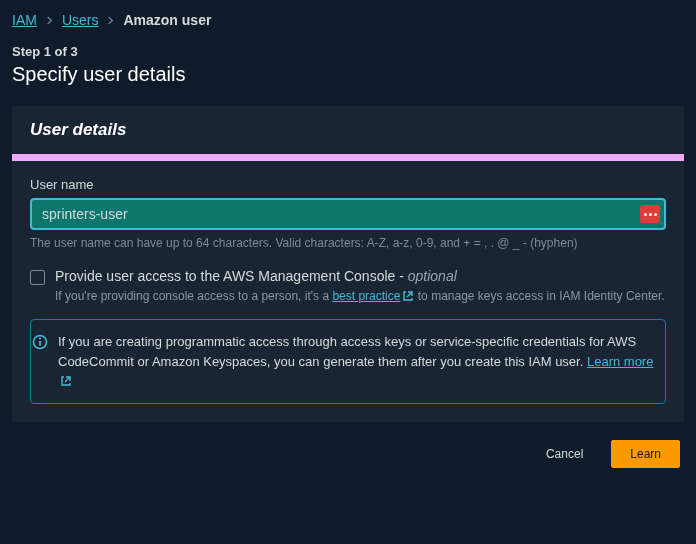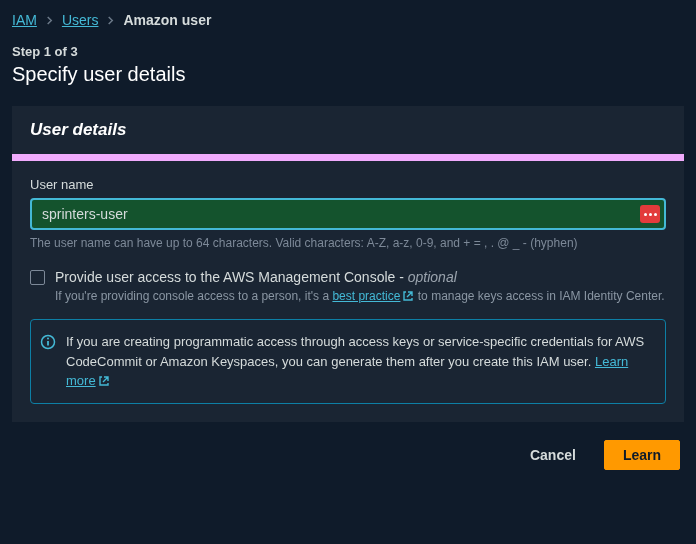--- a/index.html
+++ b/index.html
@@ -54,21 +54,21 @@
     }
     .panel-body { padding: 16px 18px 18px 18px; }
     .field-label {
       font-size: 13px;
       color: #d5dbdb;
       margin-bottom: 6px;
     }
     .input-wrap { position: relative; }
     .text-input {
       width: 100%;
-      background: #14532d;
+      background: #0f766e;
       border: 2px solid #44b9d6;
       border-radius: 4px;
       color: #d5dbdb;
       font-size: 14px;
       padding: 6px 44px 6px 10px;
       outline: none;
     }
     .input-badge {
       position: absolute;
       right: 6px;
@@ -86,21 +86,21 @@
       width: 3px; height: 3px; background: #fff; border-radius: 50%; margin: 0 1px;
     }
     .help-text {
       font-size: 12px;
       color: #7d8998;
       margin-top: 6px;
       margin-bottom: 18px;
     }
     .checkbox-row {
       display: flex;
-      align-items: center;
+      align-items: flex-start;
       gap: 10px;
       margin-bottom: 4px;
     }
     .checkbox {
       width: 15px;
       height: 15px;
       border: 1.5px solid #7d8998;
       border-radius: 2px;
       margin-top: 2px;
       flex-shrink: 0;
@@ -122,37 +122,37 @@
       text-decoration: underline;
     }
     .ext-icon {
       display: inline-flex;
       vertical-align: -2px;
       margin-left: 2px;
     }
     .info-box {
       border: 1px solid #0d7fa5;
       border-radius: 4px;
-      padding: 12px 9px;
+      padding: 12px 1px;
       display: flex;
       gap: 10px;
       font-size: 13px;
       color: #d5dbdb;
       line-height: 1.5;
     }
     .info-icon { flex-shrink: 0; margin-top: 2px; }
     .footer {
       display: flex;
       justify-content: flex-end;
       gap: 10px;
       padding: 18px 4px 4px 4px;
     }
     .btn {
-      font-size: 14px;
-      font-weight: 700;
+      font-size: 12px;
+      font-weight: 400;
       padding: 6px 18px;
       border-radius: 2px;
       cursor: pointer;
     }
     .btn-cancel {
       background: transparent;
       color: #d5dbdb;
       border: none;
     }
     .btn-next {

